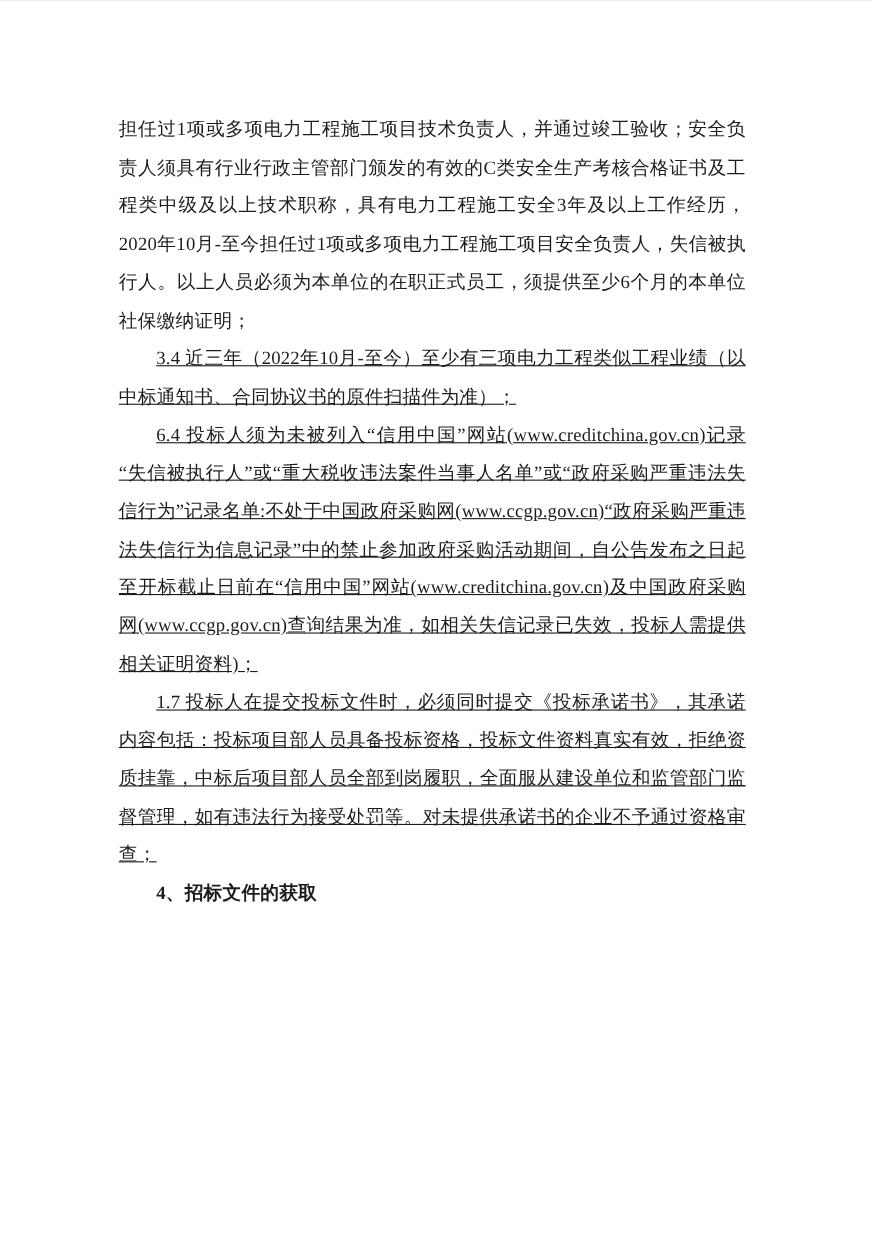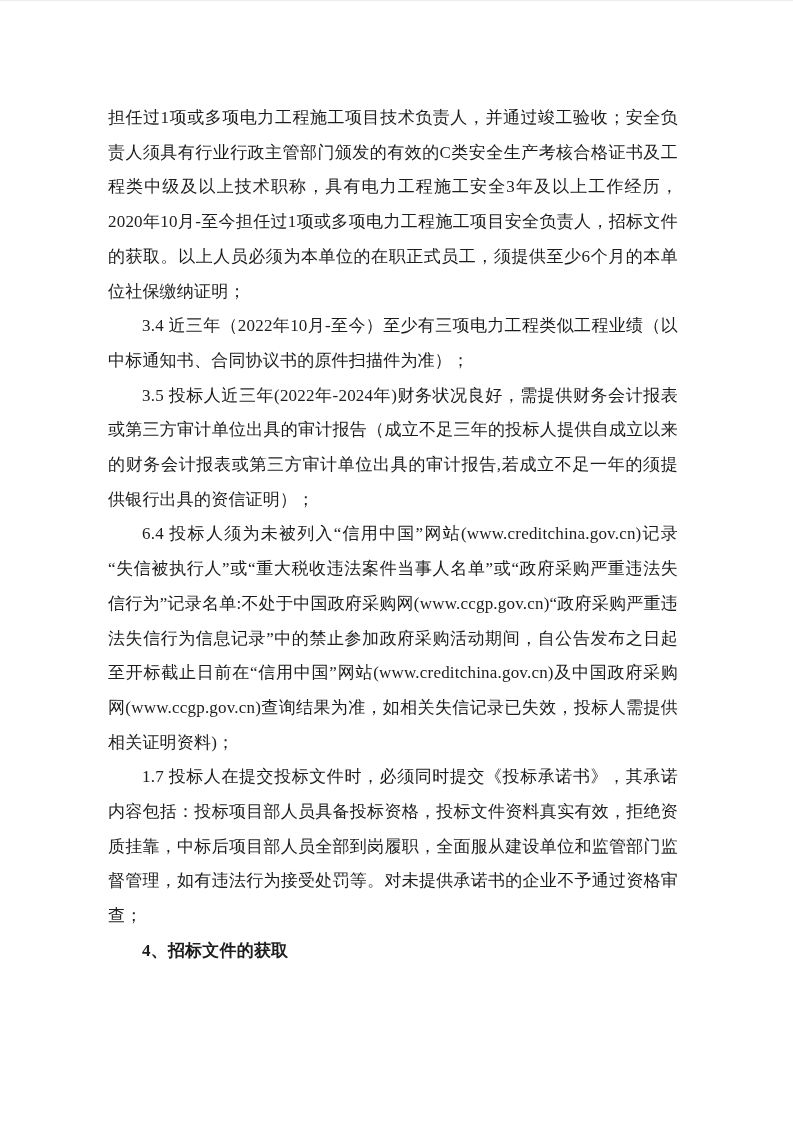--- a/index.html
+++ b/index.html
@@ -26,41 +26,41 @@
     margin: 0;
     font-size: 17px;
     line-height: 34.7px;
     text-align: justify;
     text-justify: inter-ideograph;
     letter-spacing: 0.2px;
     word-wrap: break-word;
   }
   .doc-body p.indent {
     text-indent: 2em;
+    text-decoration: underline;
   }
   .section-heading {
     margin: 0;
     font-size: 17px;
     line-height: 34.7px;
     font-weight: bold;
     text-indent: 2em;
     letter-spacing: 0.2px;
   }
 </style>
 </head>
 <body>
 
 <div class="page">
   <div class="doc-body">
 
-    <p>担任过1项或多项电力工程施工项目技术负责人，并通过竣工验收；安全负责人须具有行业行政主管部门颁发的有效的C类安全生产考核合格证书及工程类中级及以上技术职称，具有电力工程施工安全3年及以上工作经历，2020年10月-至今担任过1项或多项电力工程施工项目安全负责人，招标文件的获取。以上人员必须为本单位的在职正式员工，须提供至少6个月的本单位社保缴纳证明；</p>
+    <p>担任过1项或多项电力工程施工项目技术负责人，并通过竣工验收；安全负责人须具有行业行政主管部门颁发的有效的C类安全生产考核合格证书及工程类中级及以上技术职称，具有电力工程施工安全3年及以上工作经历，2020年10月-至今担任过1项或多项电力工程施工项目安全负责人，失信被执行人。以上人员必须为本单位的在职正式员工，须提供至少6个月的本单位社保缴纳证明；</p>
 
     <p class="indent">3.4 近三年（2022年10月-至今）至少有三项电力工程类似工程业绩（以中标通知书、合同协议书的原件扫描件为准）；</p>
 
-    <p class="indent">3.5 投标人近三年(2022年-2024年)财务状况良好，需提供财务会计报表或第三方审计单位出具的审计报告（成立不足三年的投标人提供自成立以来的财务会计报表或第三方审计单位出具的审计报告,若成立不足一年的须提供银行出具的资信证明）；</p>
 
     <p class="indent">6.4 投标人须为未被列入“信用中国”网站(www.creditchina.gov.cn)记录“失信被执行人”或“重大税收违法案件当事人名单”或“政府采购严重违法失信行为”记录名单:不处于中国政府采购网(www.ccgp.gov.cn)“政府采购严重违法失信行为信息记录”中的禁止参加政府采购活动期间，自公告发布之日起至开标截止日前在“信用中国”网站(www.creditchina.gov.cn)及中国政府采购网(www.ccgp.gov.cn)查询结果为准，如相关失信记录已失效，投标人需提供相关证明资料)；</p>
 
     <p class="indent">1.7 投标人在提交投标文件时，必须同时提交《投标承诺书》，其承诺内容包括：投标项目部人员具备投标资格，投标文件资料真实有效，拒绝资质挂靠，中标后项目部人员全部到岗履职，全面服从建设单位和监管部门监督管理，如有违法行为接受处罚等。对未提供承诺书的企业不予通过资格审查；</p>
 
 
     <h3 class="section-heading">4、招标文件的获取</h3>
 
   </div>
 </div>

